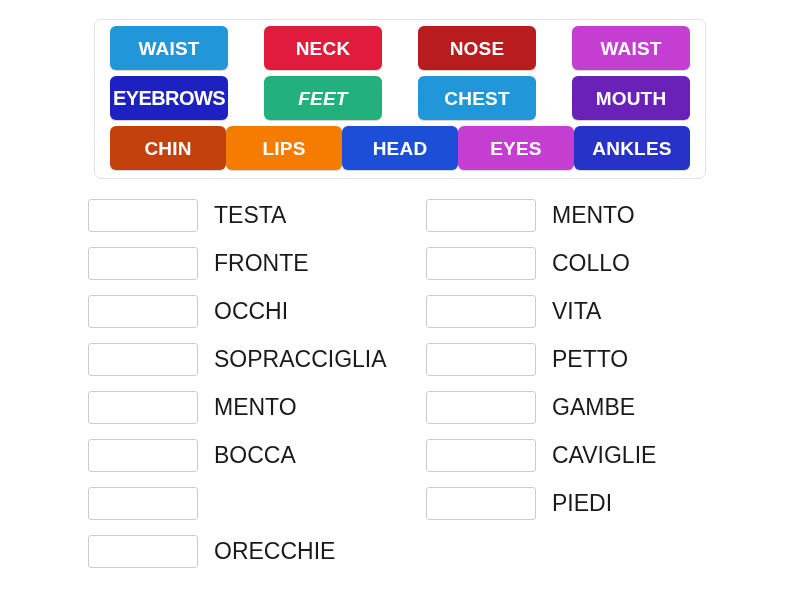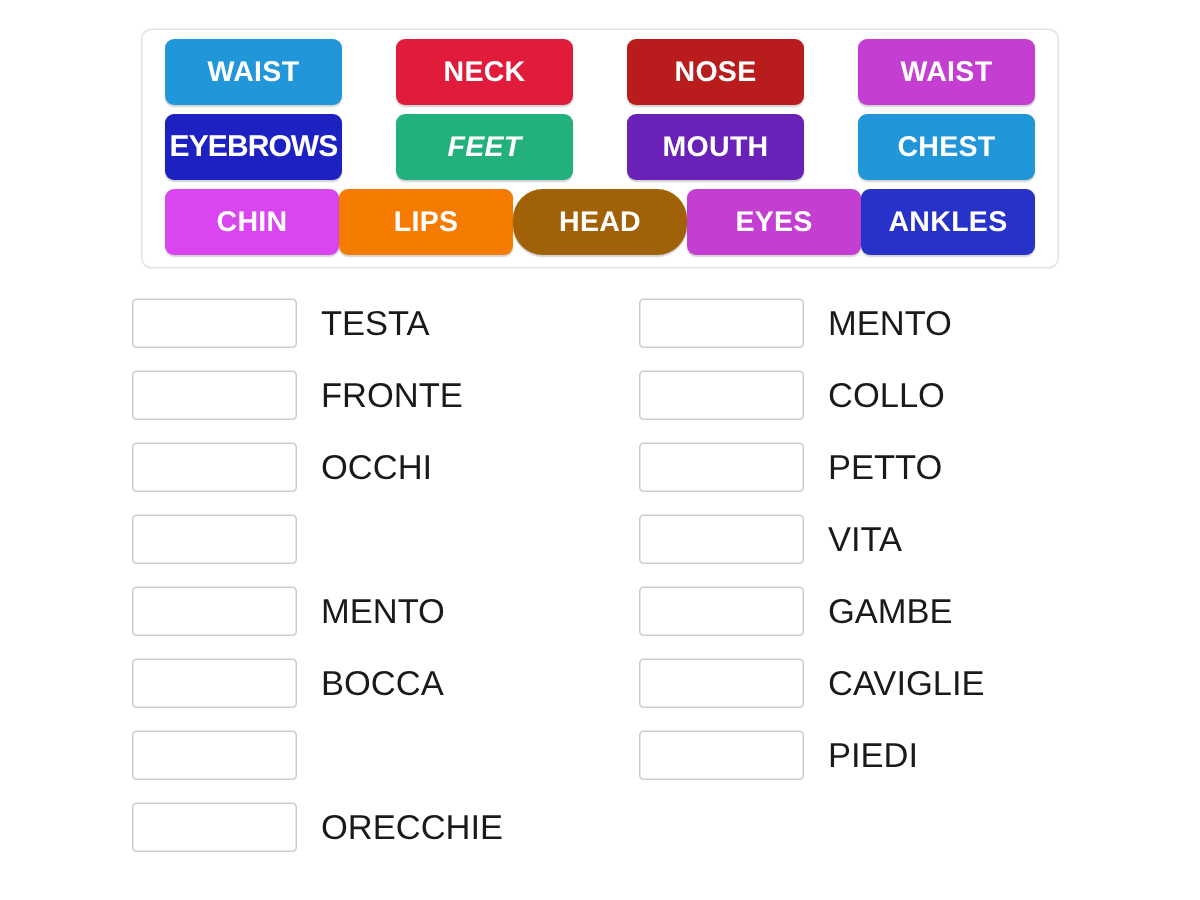--- a/index.html
+++ b/index.html
@@ -117,35 +117,35 @@
       <span class="tile-label">WAIST</span>
     </div>
   </div>
   <div class="tile-row">
     <div class="tile" style="background: rgb(29, 33, 194);">
       <span class="tile-label shrink-2">EYEBROWS</span>
     </div>
     <div class="tile" style="background: rgb(34, 176, 124); font-style: italic;">
       <span class="tile-label">FEET</span>
     </div>
+    <div class="tile" style="background: rgb(33, 150, 217);">
+      <span class="tile-label">CHEST</span>
+    </div>
     <div class="tile" style="background: rgb(106, 33, 184);">
       <span class="tile-label">MOUTH</span>
     </div>
-    <div class="tile" style="background: rgb(33, 150, 217);">
-      <span class="tile-label">CHEST</span>
-    </div>
   </div>
   <div class="tile-row">
-    <div class="tile" style="background: #d946ef;">
+    <div class="tile" style="background: #c2410c;">
       <span class="tile-label">CHIN</span>
     </div>
     <div class="tile" style="background: rgb(245, 124, 0);">
       <span class="tile-label">LIPS</span>
     </div>
-    <div class="tile" style="background: #a16207; border-radius: 20px;">
+    <div class="tile" style="background: #1d4ed8;">
       <span class="tile-label">HEAD</span>
     </div>
     <div class="tile" style="background: rgb(196, 63, 209);">
       <span class="tile-label">EYES</span>
     </div>
     <div class="tile" style="background: rgb(38, 50, 200);">
       <span class="tile-label">ANKLES</span>
     </div>
   </div>
 </div>
@@ -159,20 +159,21 @@
       <div class="answer-row">
         <div class="drop-box"></div>
         <span class="answer-label">FRONTE</span>
       </div>
       <div class="answer-row">
         <div class="drop-box"></div>
         <span class="answer-label">OCCHI</span>
       </div>
       <div class="answer-row">
         <div class="drop-box"></div>
+        <span class="answer-label">SOPRACCIGLIA</span>
       </div>
       <div class="answer-row">
         <div class="drop-box"></div>
         <span class="answer-label">MENTO</span>
       </div>
       <div class="answer-row">
         <div class="drop-box"></div>
         <span class="answer-label">BOCCA</span>
       </div>
       <div class="answer-row">
@@ -187,28 +188,28 @@
       <div class="answer-row">
         <div class="drop-box"></div>
         <span class="answer-label">MENTO</span>
       </div>
       <div class="answer-row">
         <div class="drop-box"></div>
         <span class="answer-label">COLLO</span>
       </div>
       <div class="answer-row">
         <div class="drop-box"></div>
+        <span class="answer-label">VITA</span>
+      </div>
+      <div class="answer-row">
+        <div class="drop-box"></div>
         <span class="answer-label">PETTO</span>
       </div>
       <div class="answer-row">
         <div class="drop-box"></div>
-        <span class="answer-label">VITA</span>
-      </div>
-      <div class="answer-row">
-        <div class="drop-box"></div>
         <span class="answer-label">GAMBE</span>
       </div>
       <div class="answer-row">
         <div class="drop-box"></div>
         <span class="answer-label">CAVIGLIE</span>
       </div>
       <div class="answer-row">
         <div class="drop-box"></div>
         <span class="answer-label">PIEDI</span>
       </div>

